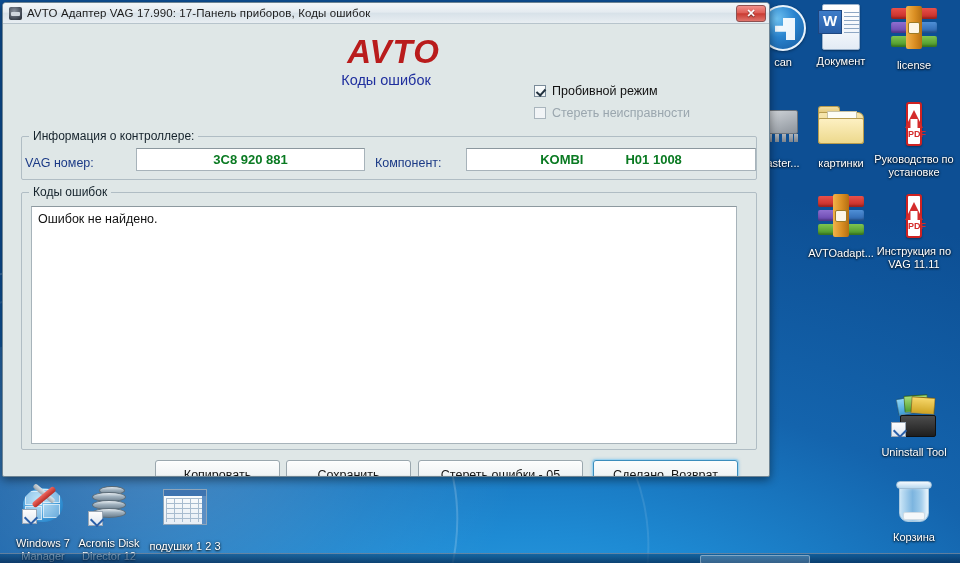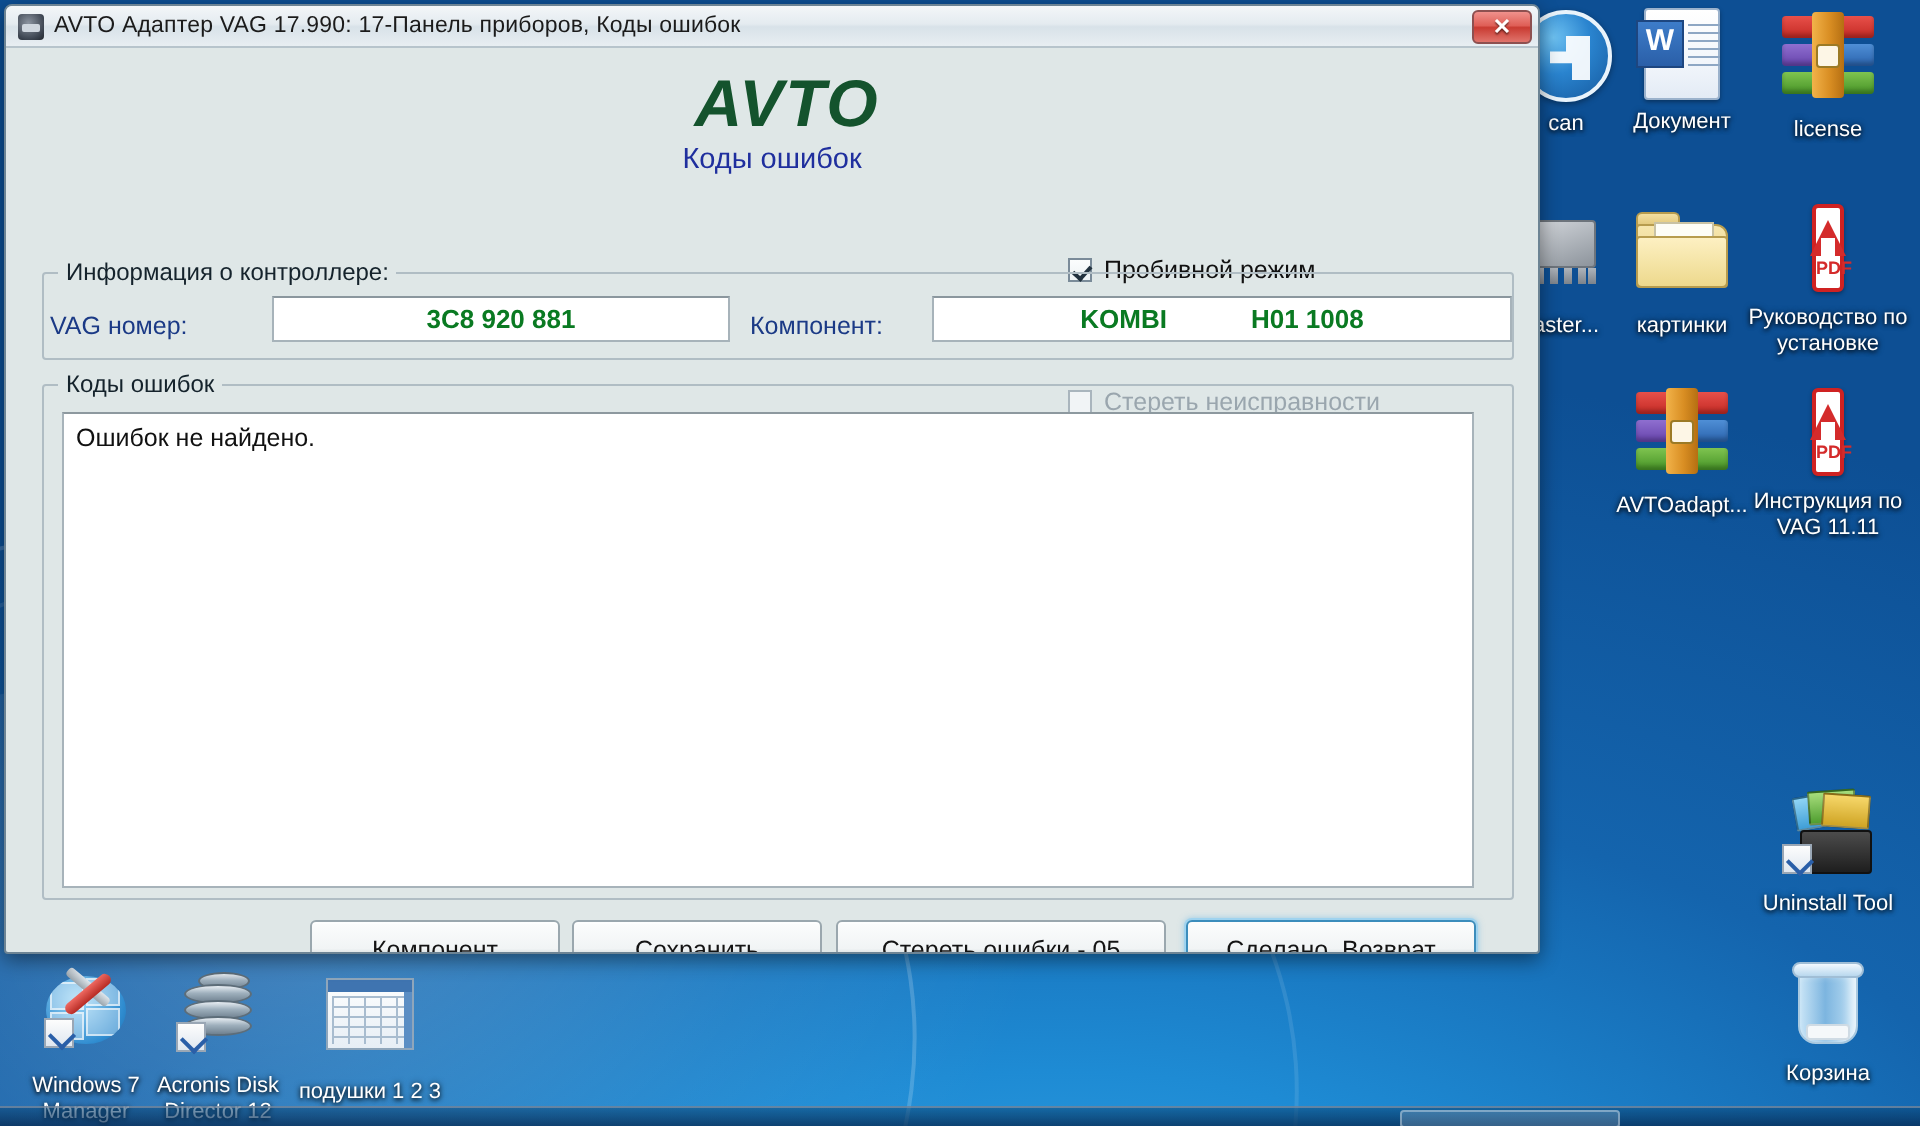--- a/index.html
+++ b/index.html
@@ -323,28 +323,28 @@
   }
 
   #client { position: relative; height: 453px; padding: 0; }
 
   #brand {
     position: absolute; left: 0; right: 0; top: 10px;
     text-align: center;
   }
   #brand .avto {
     font-size: 33px; font-weight: bold; font-style: italic;
-    color: #14532d; letter-spacing: 1px; line-height: 36px; margin-left: 15px;
+    color: #b91c1c; letter-spacing: 1px; line-height: 36px; margin-left: 15px;
   }
   #brand .sub {
     font-size: 14.5px; color: #1f2f9e; line-height: 20px;
   }
 
   #checks { position: absolute; left: 531px; top: 56px; }
-  .chk-row { display: flex; align-items: center; height: 22px; margin-top: 44px; }
+  .chk-row { display: flex; align-items: center; height: 22px; }
   .chk-box {
     width: 12px; height: 12px; margin-right: 6px;
     border: 1px solid #7a8b99;
     background: linear-gradient(180deg,#fbfdfd,#eef3f5);
     position: relative; flex: 0 0 auto;
   }
   .chk-box.checked:after {
     content: ""; position: absolute; left: 3px; top: 1px;
     width: 4px; height: 7px;
     border-right: 2px solid #22323f; border-bottom: 2px solid #22323f;
@@ -647,20 +647,20 @@
       <span class="seg">H01 1008</span>
     </div>
 
     <div class="groupbox" id="gb-codes">
       <span class="gb-title">Коды ошибок</span>
     </div>
 
     <div id="codes-area">Ошибок не найдено.</div>
 
     <div id="buttons">
-      <div class="btn" id="btn-copy">Компонент</div>
+      <div class="btn" id="btn-copy">Копировать</div>
       <div class="btn" id="btn-save">Сохранить</div>
       <div class="btn" id="btn-erase">Стереть ошибки - 05</div>
       <div class="btn focused" id="btn-done">Сделано, Возврат</div>
     </div>
 
   </div>
 </div>
 
 </body></html>

